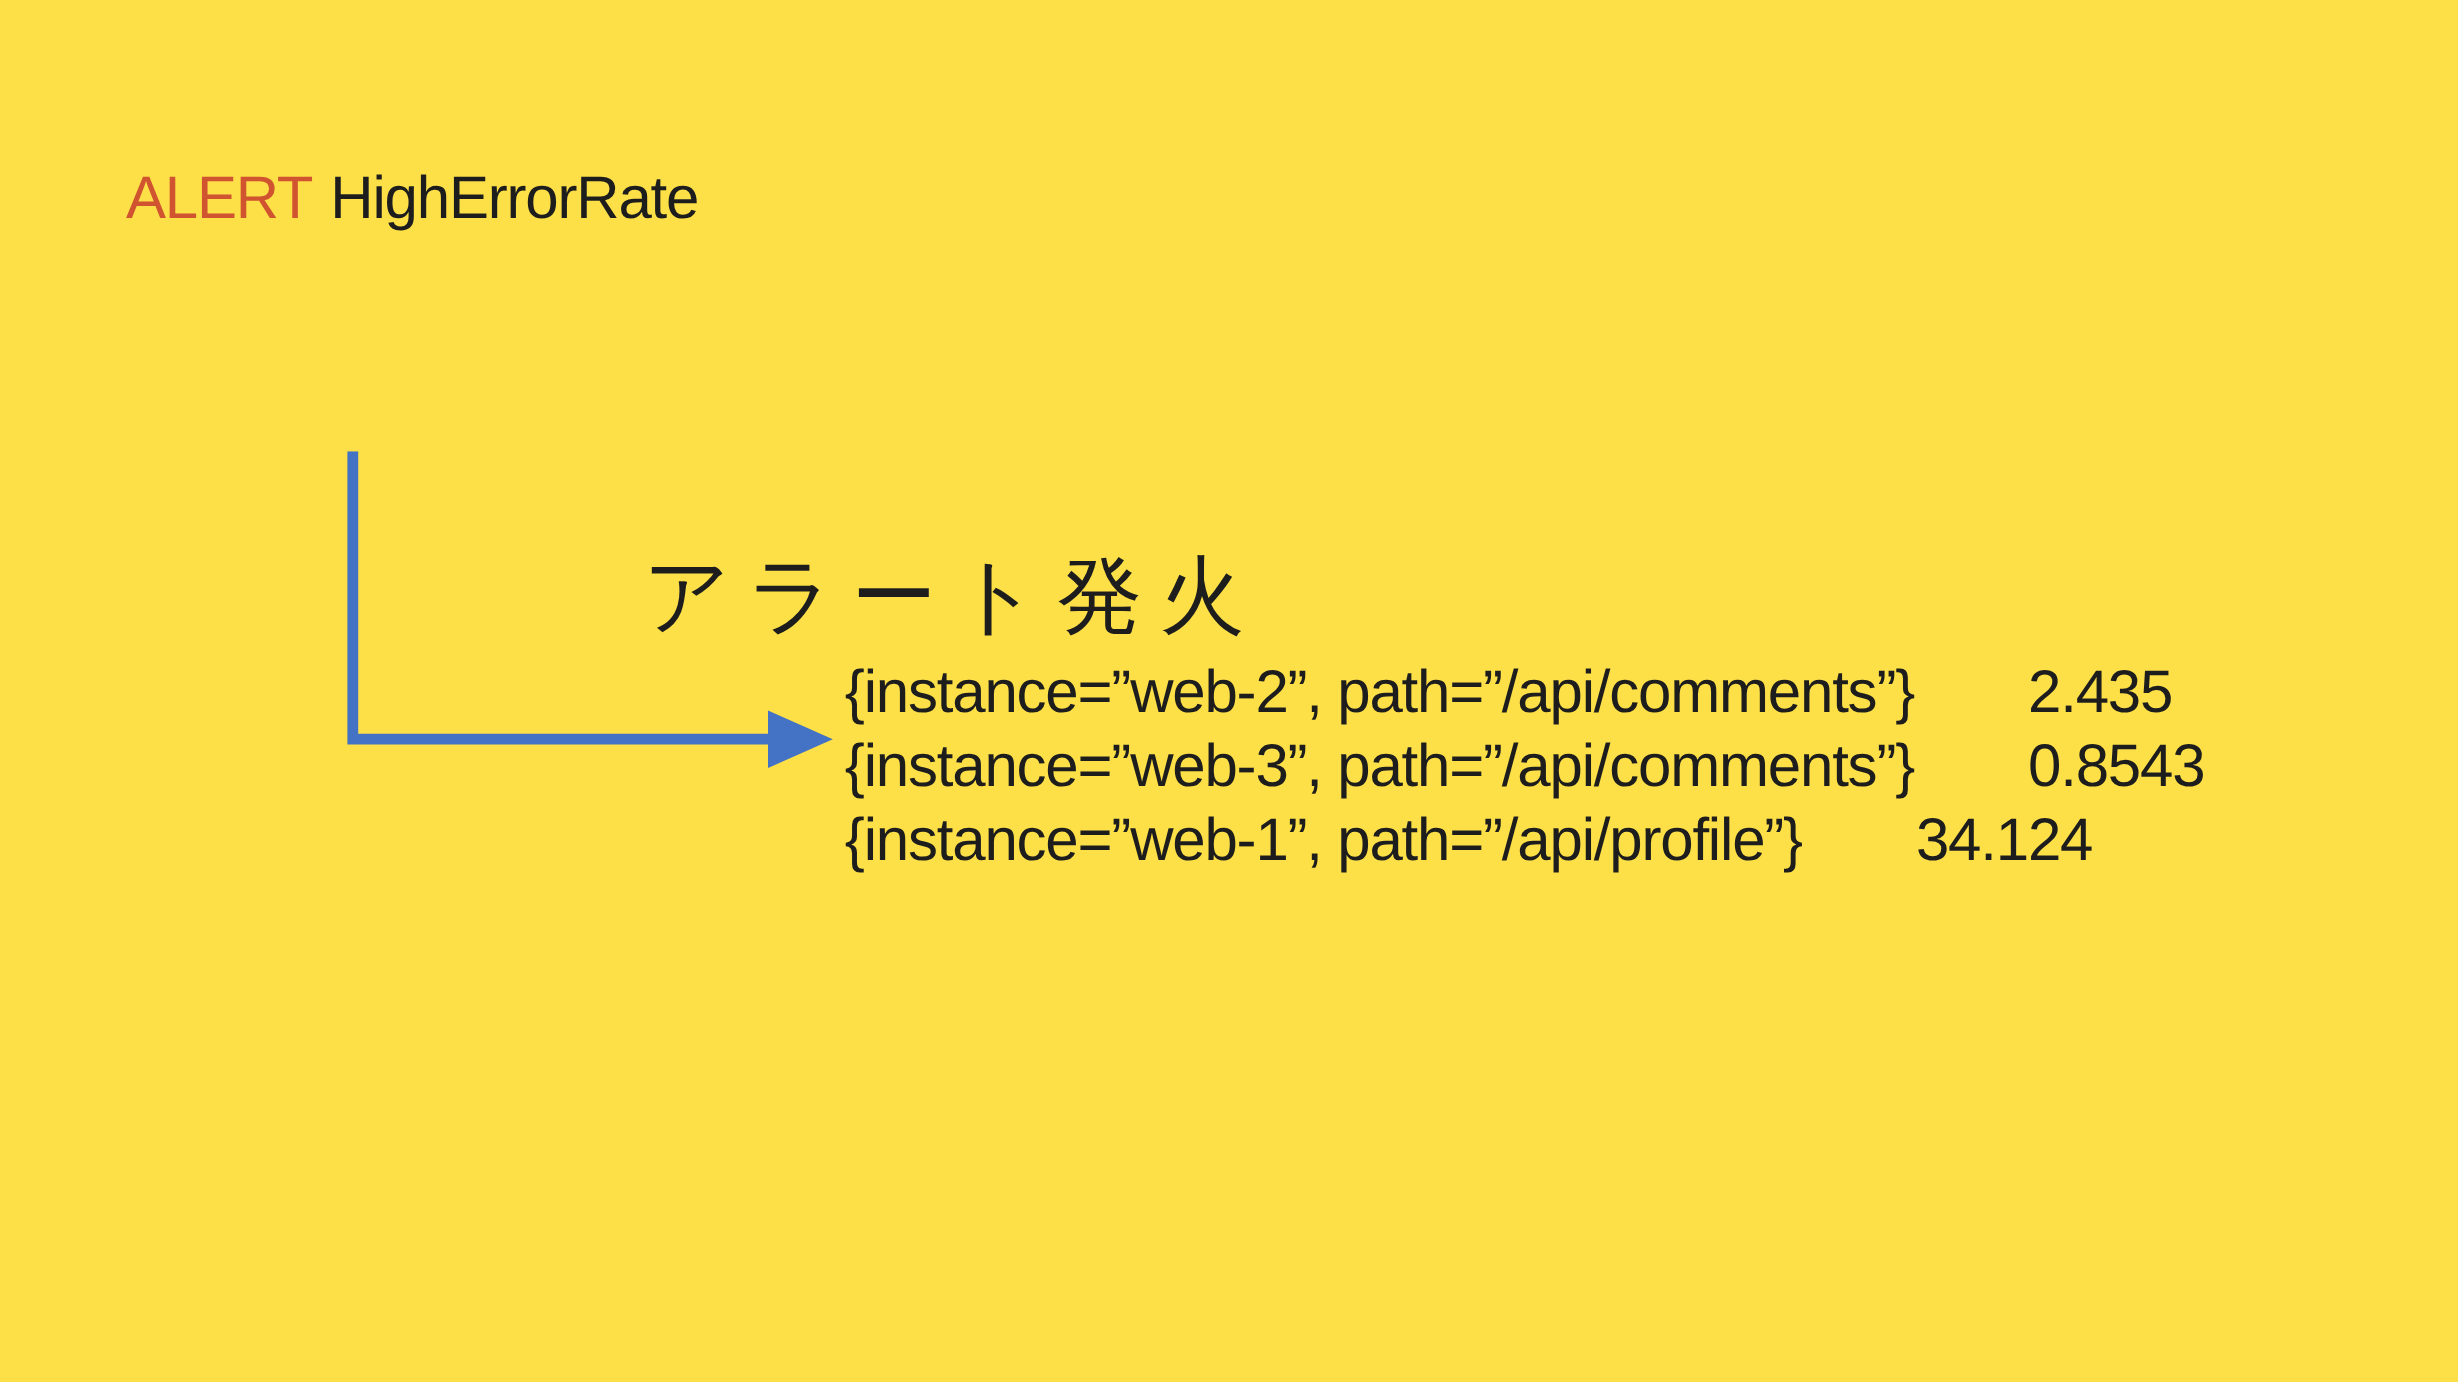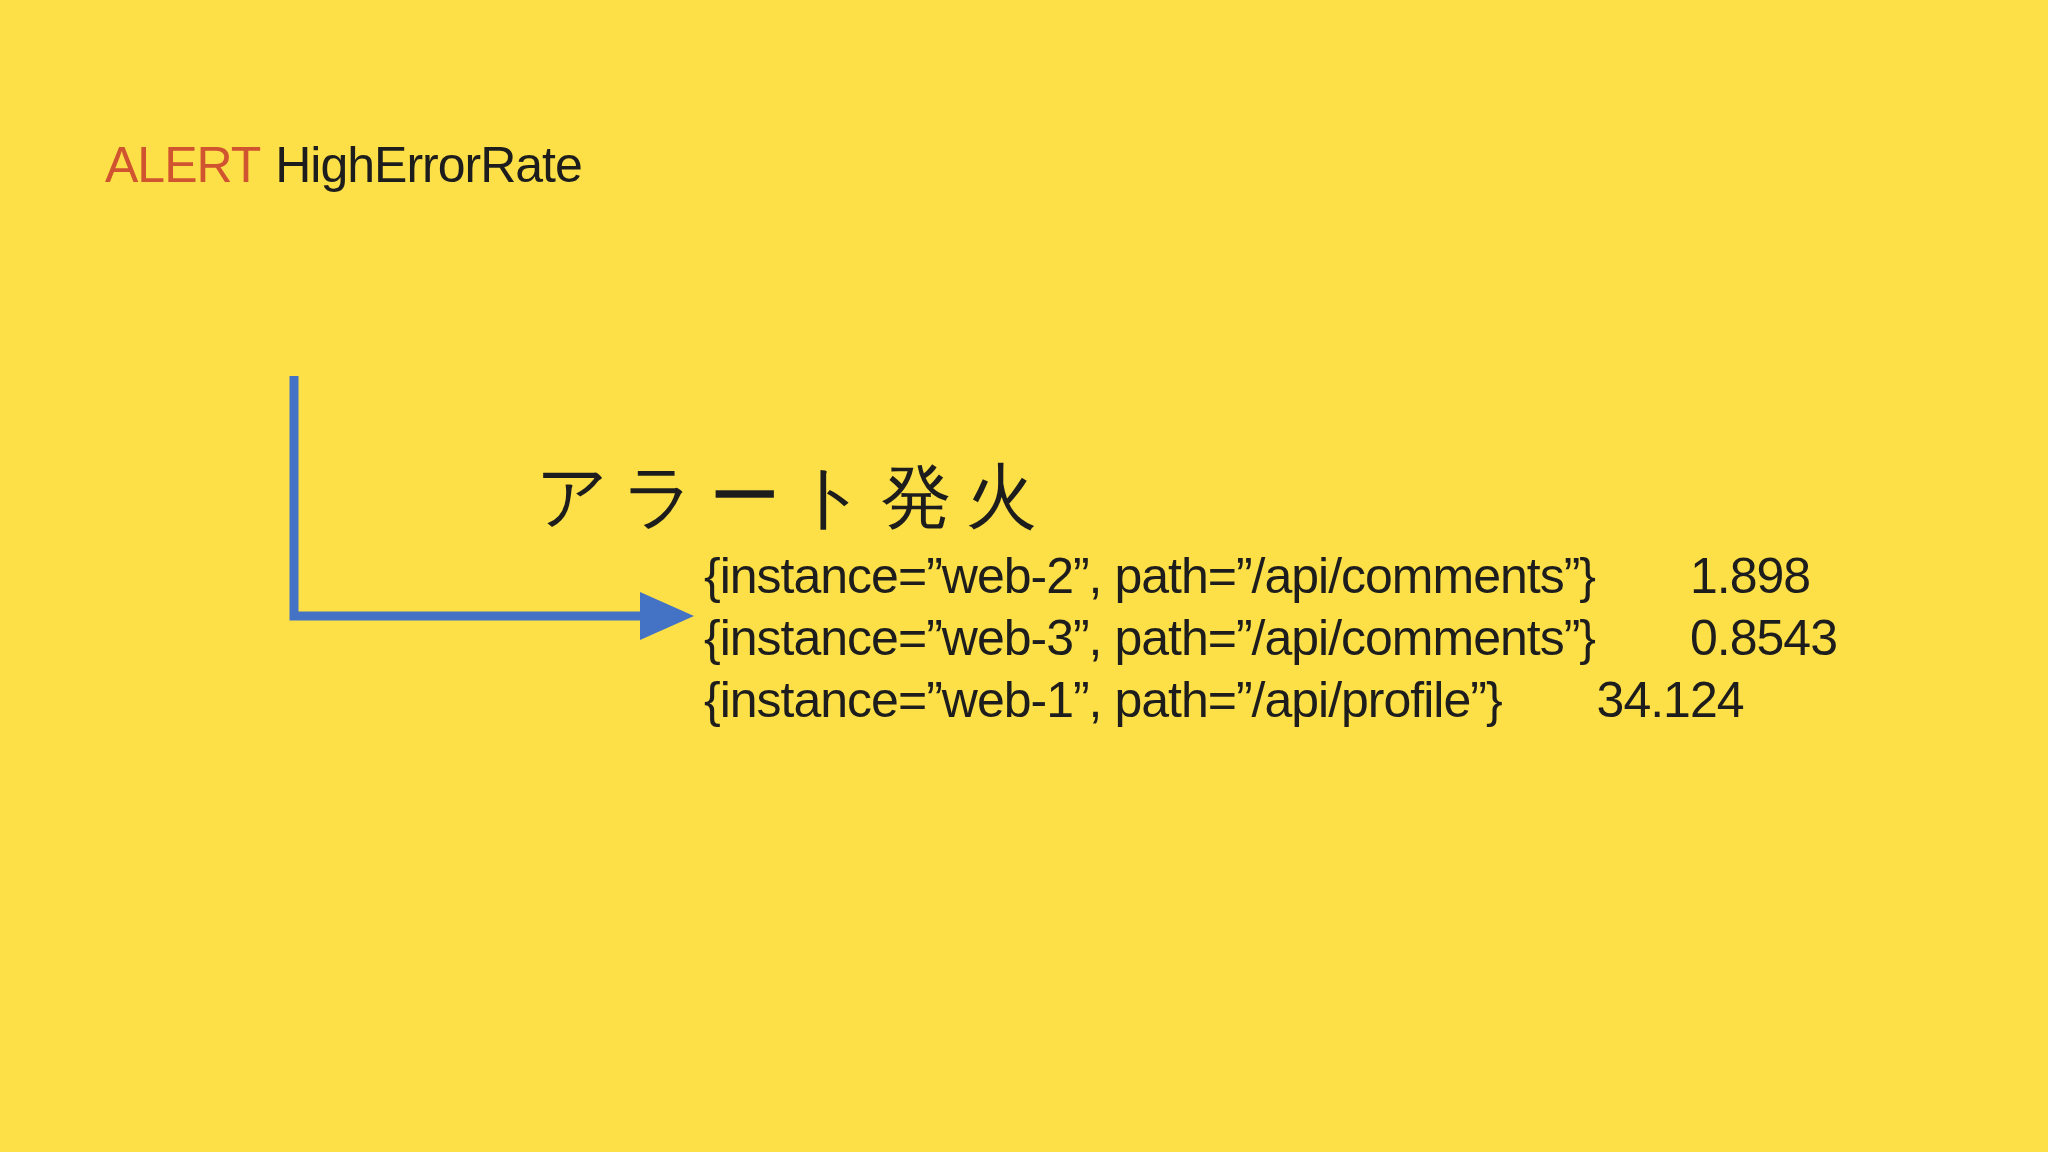--- a/index.html
+++ b/index.html
@@ -68,21 +68,21 @@
 
   <svg class="arrow-svg" width="420" height="268" viewBox="0 0 420 268" aria-hidden="true">
     <path d="M 6 0 L 6 240 L 356 240" fill="none" stroke-width="9" stroke="#4472c4"></path>
     <polygon points="352,216 352,264 406,240" fill="#4472c4"></polygon>
   </svg>
 
   <div class="jp-label">アラート発火</div>
 
   <div class="results">
     <div class="result-row">
-      <span>{instance=”web-2”, path=”/api/comments”}</span><span class="value">1.898</span>
+      <span>{instance=”web-2”, path=”/api/comments”}</span><span class="value">2.435</span>
     </div>
     <div class="result-row">
       <span>{instance=”web-3”, path=”/api/comments”}</span><span class="value">0.8543</span>
     </div>
     <div class="result-row">
       <span>{instance=”web-1”, path=”/api/profile”}</span><span class="value">34.124</span>
     </div>
   </div>
 
 </div>

